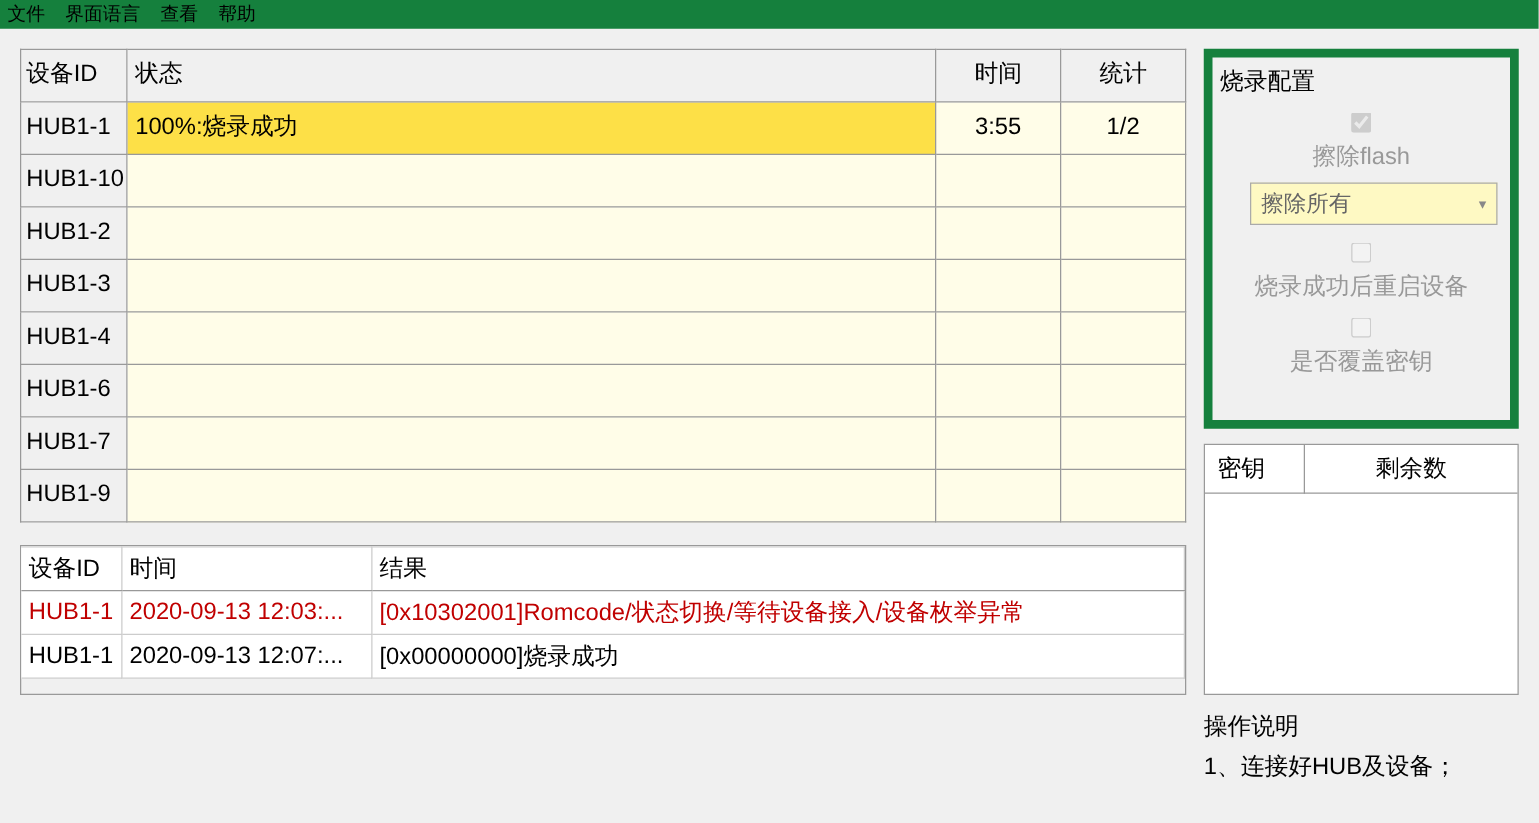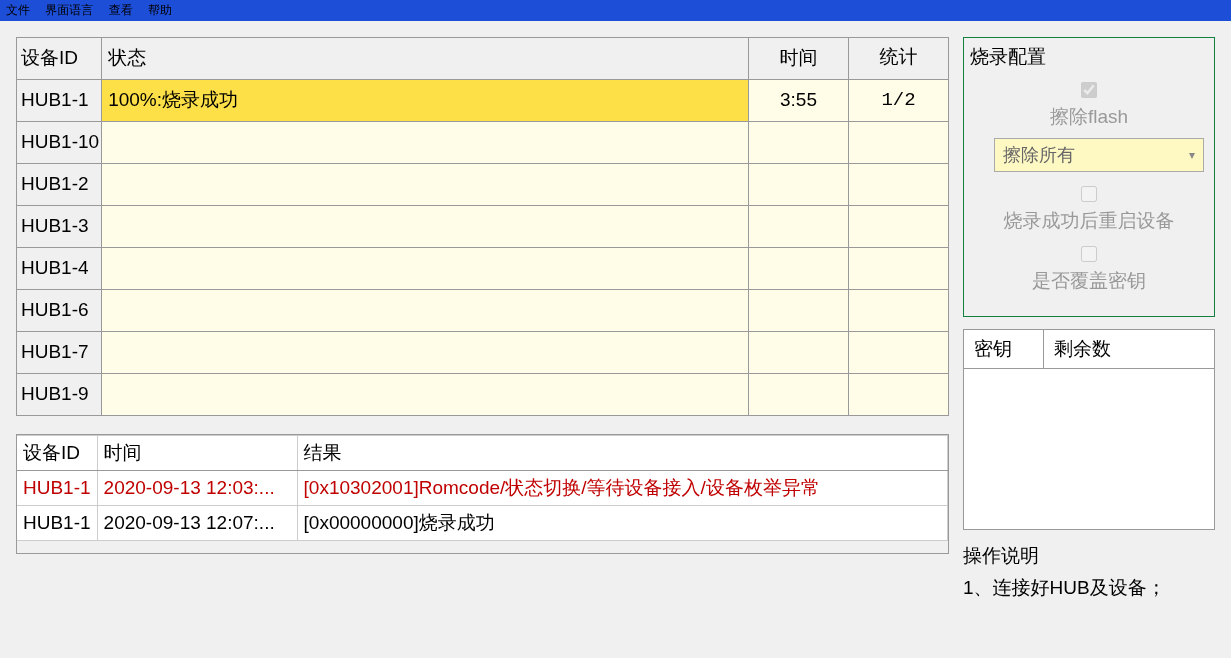--- a/index.html
+++ b/index.html
@@ -1,63 +1,63 @@
 <!DOCTYPE html>
 <html><head>
 <meta charset="utf-8">
 <style>
 * { box-sizing: border-box; margin: 0; padding: 0; }
 body { font-family: "Microsoft YaHei", Arial, sans-serif; font-size: 18px; background: #f0f0f0; color: #000; }
-.menubar { background: #1d4ed8; padding: 2px 6px; font-size: 12px; }
+.menubar { background: #15803d; padding: 2px 6px; font-size: 15px; }
 .menubar span { margin-right: 12px; cursor: default; }
 .content { display: flex; padding: 16px 16px 0 16px; gap: 14px; }
 .left-col { flex: 1; display: flex; flex-direction: column; gap: 18px; min-width: 0; }
 .right-col { width: 252px; display: flex; flex-direction: column; gap: 12px; }
 
 
 .device-table { border: 1px solid #999; background: #fff; width: 100%; border-collapse: collapse; }
 .device-table th, .device-table td { border: 1px solid #999; padding: 8px 6px; text-align: left; font-weight: normal; height: 42px; line-height: 1.2; }
 .device-table th { background: #f0f0f0; font-size: 19px; }
 .device-table td { background: #fffde8; font-size: 19px; }
 .device-table .col-id { width: 80px; padding-left:4px; padding-right:2px; overflow:hidden; white-space:nowrap; }
 .device-table .col-time { width: 100px; text-align: center; }
-.device-table .col-stat { width: 100px; text-align: center; font-family: Liberation Mono, monospace; }
+.device-table .col-stat { width: 100px; text-align: center; }
 .device-table td.id-cell { background: #f0f0f0; }
 .device-table tr.success td.status-cell { background: #fde047; }
 .device-table tr.success td.time-cell, .device-table tr.success td.stat-cell { background: #fffde8; text-align:center; }
 
 
 .log-table { border: 1px solid #999; background: #fff; width: 100%; border-collapse: collapse; }
 .log-table th, .log-table td { border: 1px solid #ccc; padding: 4px 6px; text-align: left; font-weight: normal; font-size: 19px; height: 30px; white-space: nowrap; overflow: hidden; }
 .log-table th { background: #fff; border-bottom:1px solid #999;}
 .log-table .col-lid { width: 80px; }
 .log-table .col-ltime { width: 200px; }
 .log-table tr.err td { color: #c00000; }
 .log-wrap { border:1px solid #999; height:120px; overflow:hidden; }
 .log-wrap .log-table { border:none; }
 .log-wrap th, .log-wrap td { border-left:none; border-right:1px solid #ccc; }
 
 
 .btn-row { display: flex; gap: 24px; }
 .btn { flex:1; height: 82px; background: #e8e8e8; border: 1px solid #aaa; display:flex; align-items:center; justify-content:center; font-size: 21px; cursor:pointer; }
 .btn.primary { background: #fff; border: 2px solid #1a6fd8; }
 
-.groupbox { border: 1px solid #15803d; padding: 6px 10px 16px 10px; position: relative; }
+.groupbox { border: 7px solid #15803d; padding: 6px 10px 28px 10px; position: relative; }
 .groupbox .legend { font-size: 19px; margin-bottom:6px; margin-left:-4px; }
 .chk { display:flex; align-items:center; gap:6px; padding: 6px 4px; font-size: 19px; color:#555;flex-direction:column; }
 .chk input { width:16px; height:16px; }
 .chk.disabled { color: #999; }
 .selectbox { background:#fef9c3; border:1px solid #aaa; padding:4px 8px; margin:2px 0 8px 20px; display:flex; justify-content:space-between; align-items:center; color:#666; font-size:18px; }
 .selectbox .arrow { font-size:12px; color:#888; }
 
 .key-table { border:1px solid #999; background:#fff; }
 .key-table-head { display:flex; }
 .key-table-head div { padding:6px 10px; border-right:1px solid #999; border-bottom:1px solid #999; font-size:19px; }
 .key-table-head div:first-child { width:80px; }
-.key-table-head div:last-child { flex:1; border-right:none; }
+.key-table-head div:last-child { flex:1; border-right:none;text-align:center; }
 .key-table-body { height: 160px; }
 
 .instructions { font-size: 19px; line-height:1.45; }
 .instructions .title { margin-bottom:4px; }
 </style>
 </head>
 <body>
 
 <div class="menubar">
   <span>文件</span>

